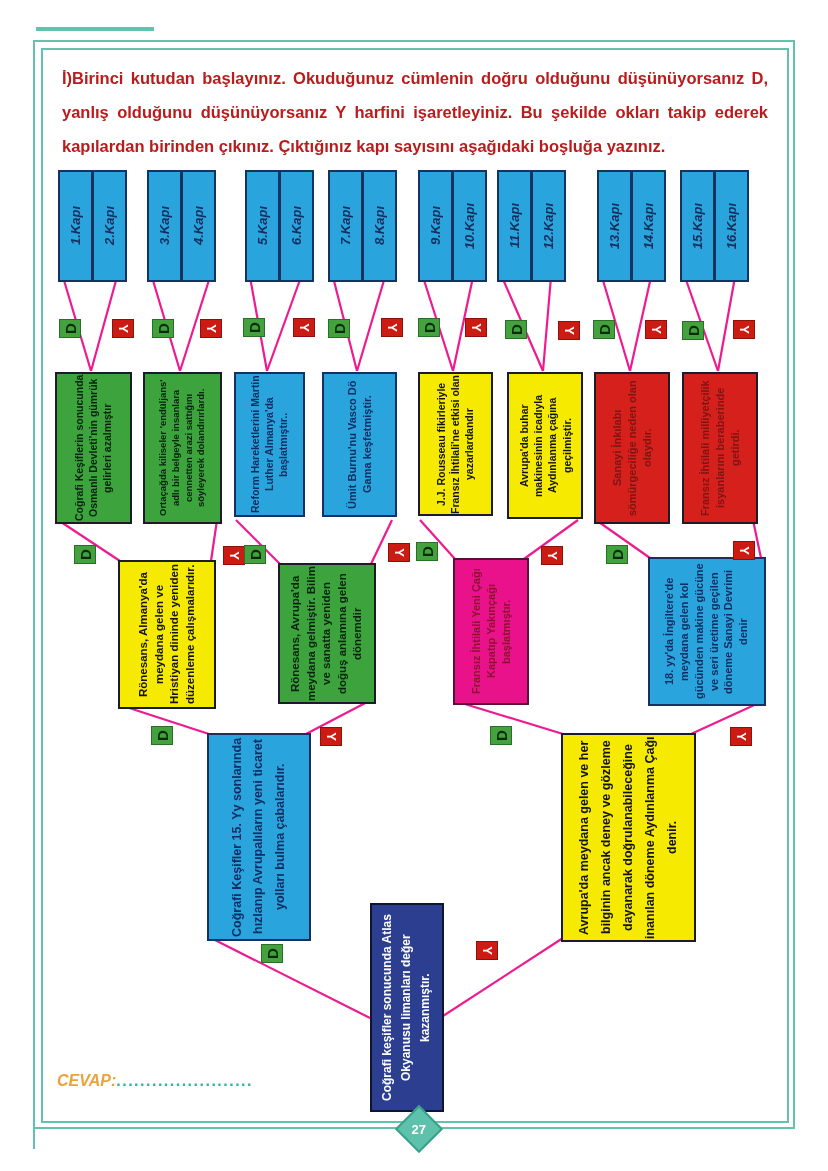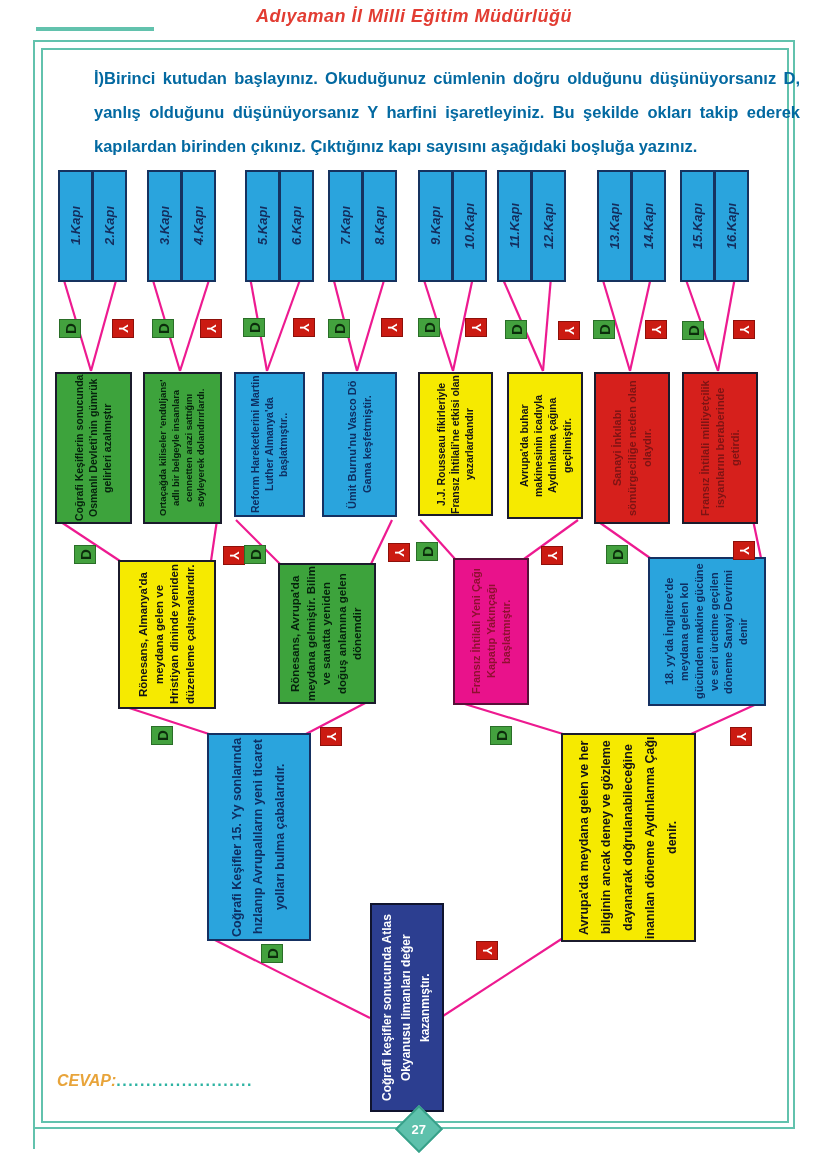--- a/index.html
+++ b/index.html
@@ -6,22 +6,22 @@
   .page{position:relative;width:828px;height:1171px;background:#ffffff;overflow:hidden;
         font-family:"Liberation Sans", sans-serif;}
   
   .frame,.frame-inner{position:absolute;border:2px solid #62c2ad;}
   .frame{left:33px;top:40px;width:758px;height:1085px;}
   .frame-inner{left:41px;top:48px;width:744px;height:1071px;}
   .deco{position:absolute;background:#62c2ad;}
   
   .title{position:absolute;left:0;top:6px;width:100%;text-align:center;color:#e23c32;
          font-size:18px;font-weight:bold;letter-spacing:.5px;font-style:italic;}
-  .instructions{position:absolute;left:62px;top:62px;width:706px;color:#0369a1;
-         font-size:16.5px;line-height:2.05;text-align:justify;font-weight:bold;margin-left:32px;}
+  .instructions{position:absolute;left:62px;top:62px;width:706px;color:#b91c1c;
+         font-size:16.5px;line-height:2.05;text-align:justify;font-weight:bold;}
   
   svg.lines{position:absolute;left:0;top:0;z-index:1;}
   
   .door-pair{position:absolute;top:170px;height:108px;display:flex;z-index:2;}
   .door{width:31px;height:100%;background:#2aa4dd;border:2px solid #16325f;
         display:flex;align-items:center;justify-content:center;}
   .door + .door{border-left-width:1px;}
   .door .vtext{font-size:13px;font-weight:bold;font-style:italic;color:#142e5e;}
   
   .box{position:absolute;display:flex;align-items:center;justify-content:center;
@@ -53,21 +53,20 @@
 </head>
 <body>
 
 <div class="page">
 
   <div class="deco" style="left:36px;top:27px;width:118px;height:4px;"></div>
   <div class="frame"></div>
   <div class="frame-inner"></div>
   <div class="deco" style="left:33px;top:1125px;width:2px;height:24px;"></div>
 
-  <div class="title">Adıyaman İl Milli Eğitim Müdürlüğü</div>
   <div class="instructions">İ)Birinci kutudan başlayınız. Okuduğunuz cümlenin doğru olduğunu düşünüyorsanız D, yanlış olduğunu düşünüyorsanız Y harfini işaretleyiniz. Bu şekilde okları takip ederek kapılardan birinden çıkınız. Çıktığınız kapı sayısını aşağıdaki boşluğa yazınız.</div>
 
   <svg class="lines" width="828" height="1171" viewBox="0 0 828 1171">
     <g stroke="#ed1a90" stroke-width="2.2" fill="none">
       <line x1="63" y1="277" x2="91" y2="371"></line>
         <line x1="117" y1="277" x2="91" y2="371"></line>
       <line x1="152" y1="277" x2="180" y2="371"></line>
         <line x1="210" y1="277" x2="180" y2="371"></line>
       <line x1="250" y1="277" x2="267" y2="371"></line>
         <line x1="301" y1="277" x2="267" y2="371"></line>

